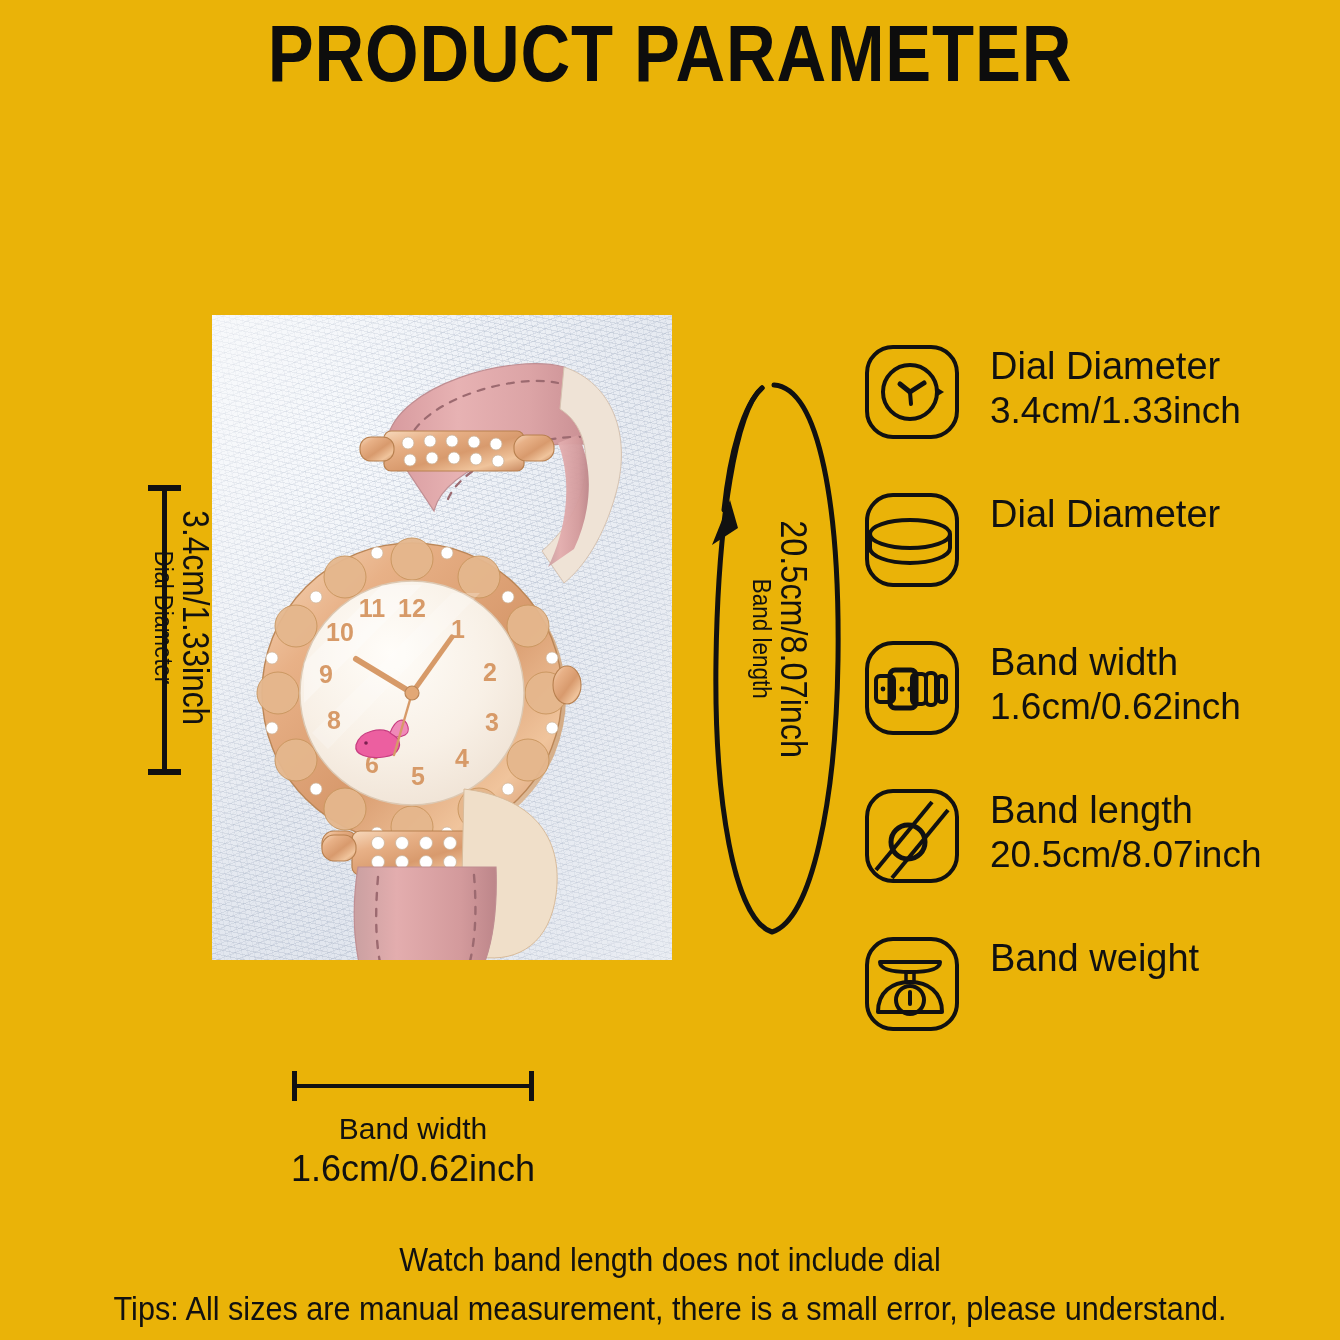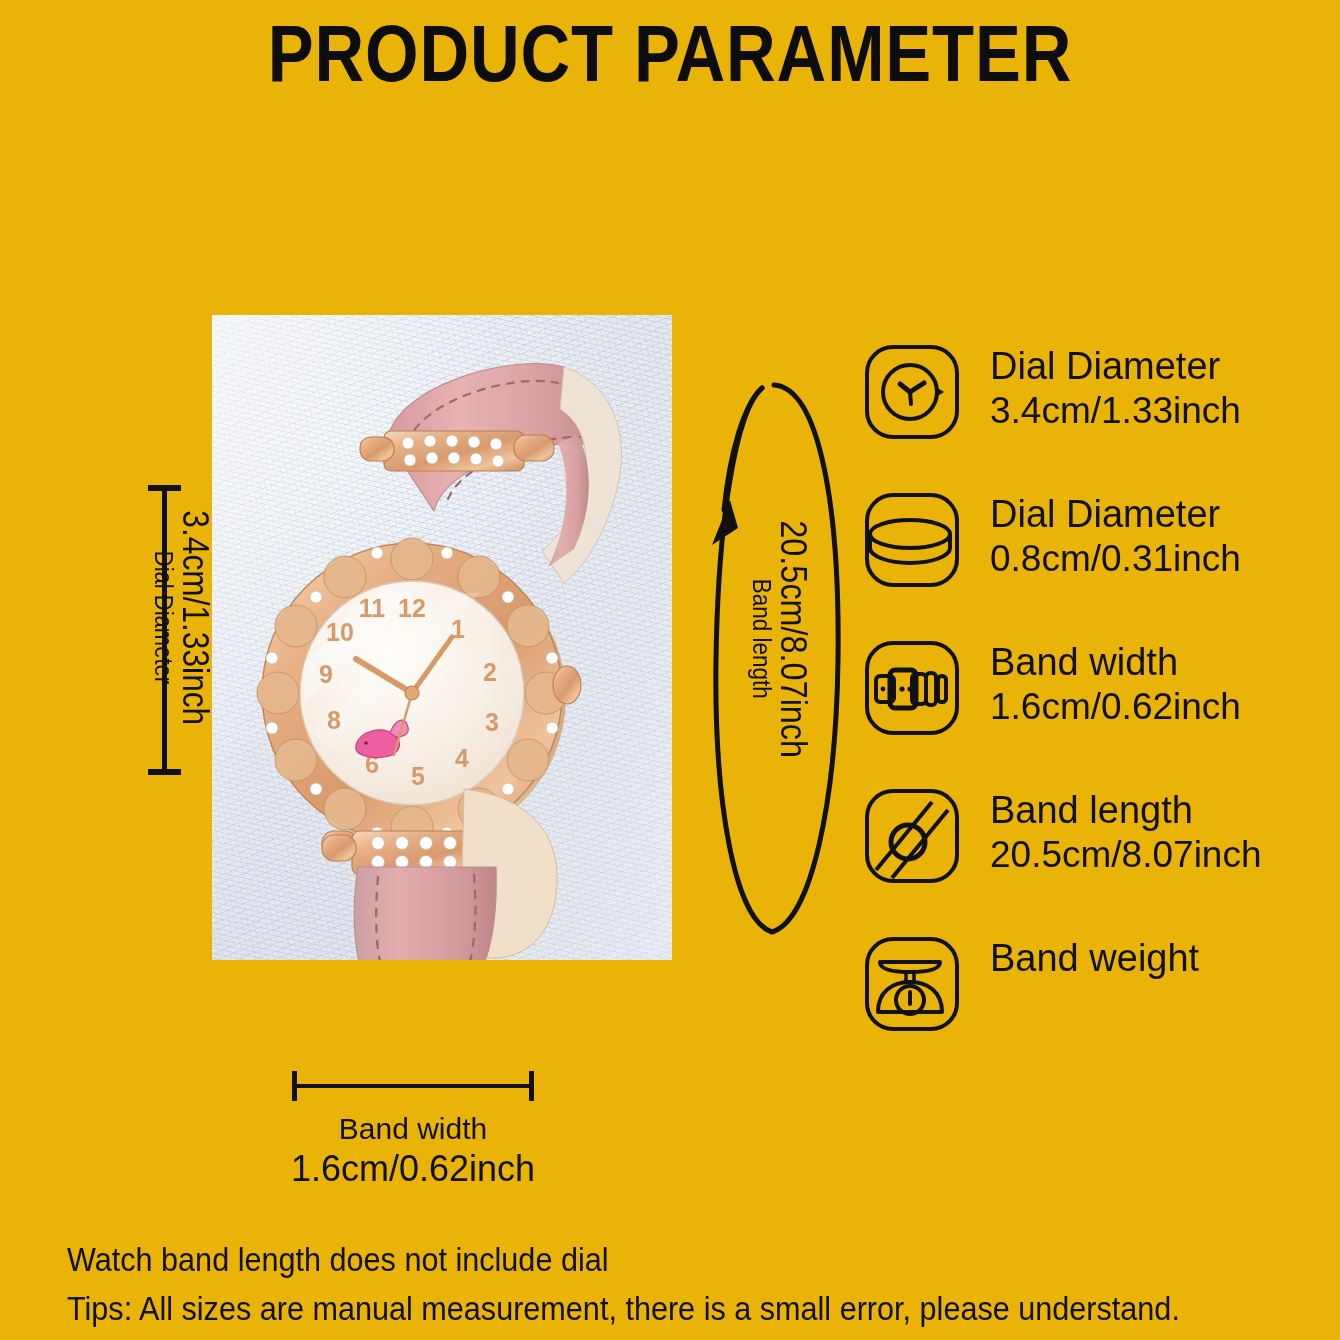--- a/index.html
+++ b/index.html
@@ -207,20 +207,21 @@
     color: #111;
     white-space: nowrap;
   }
 
   
   #footer {
     position: absolute;
     left: 0;
     top: 1238px;
     width: 1340px;
+    text-align: center;
   }
   #footer .f1 {
     font-size: 34px;
     line-height: 1.26;
     transform: scaleX(0.9);
     color: #111;
   }
   #footer .f2 {
     font-size: 34px;
     line-height: 1.26;
@@ -442,21 +443,20 @@
     </div>
 
     <div class="spec-row">
       <svg class="spec-icon" viewBox="0 0 100 100">
         <rect x="5" y="5" width="90" height="90" rx="26" fill="none" stroke="#111" stroke-width="4"></rect>
         <ellipse cx="48" cy="44" rx="40" ry="14" fill="none" stroke="#111" stroke-width="4"></ellipse>
         <path d="M8 44 L8 58 C 8 66, 26 73, 48 73 C 70 73, 88 66, 88 58 L88 44" fill="none" stroke="#111" stroke-width="4" stroke-linejoin="round"></path>
       </svg>
       <div class="spec-text">
         <div class="spec-label">Dial Diameter</div>
-        <div class="spec-value">0.8cm/0.31inch</div>
       </div>
     </div>
 
     <div class="spec-row">
       <svg class="spec-icon" viewBox="0 0 100 100">
         <rect x="5" y="5" width="90" height="90" rx="26" fill="none" stroke="#111" stroke-width="4"></rect>
         <rect x="14" y="38" width="18" height="26" rx="4" fill="none" stroke="#111" stroke-width="4"></rect>
         <rect x="28" y="32" width="26" height="38" rx="5" fill="none" stroke="#111" stroke-width="5"></rect>
         <rect x="50" y="36" width="14" height="30" rx="4" fill="none" stroke="#111" stroke-width="4"></rect>
         <rect x="64" y="35" width="10" height="32" rx="4" fill="none" stroke="#111" stroke-width="4"></rect>

